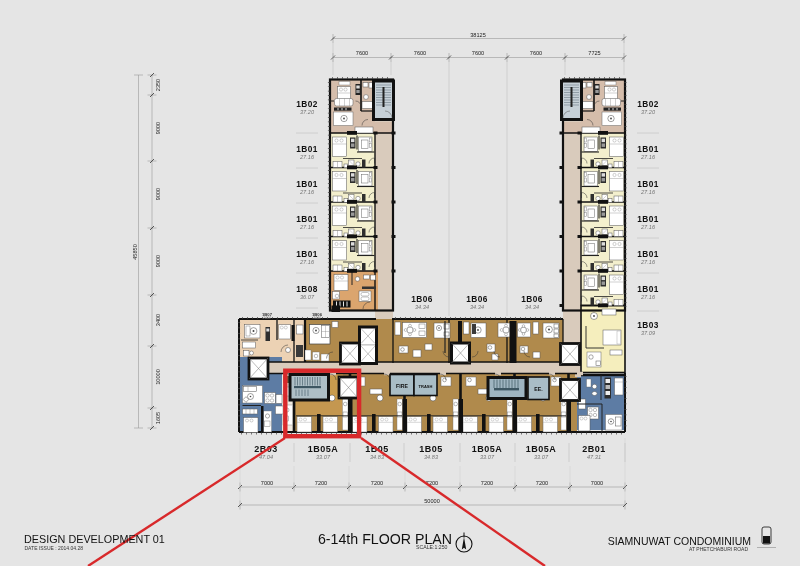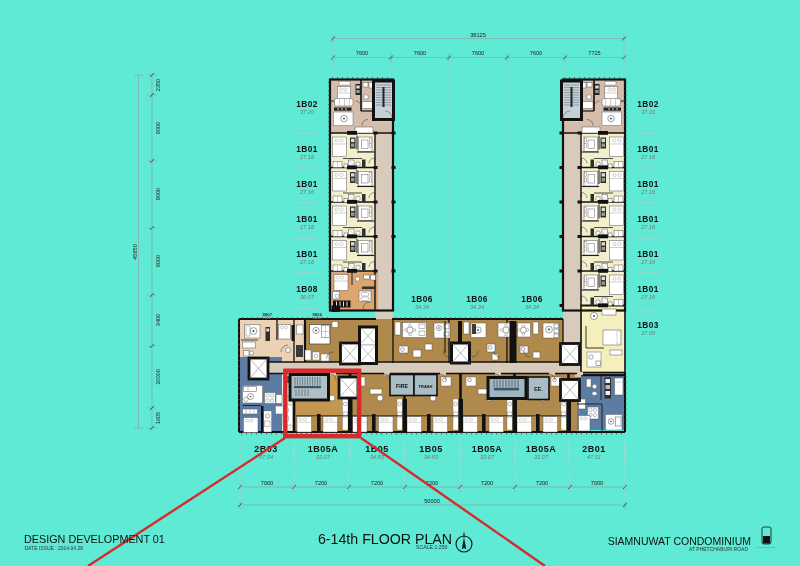--- a/index.html
+++ b/index.html
@@ -1,16 +1,16 @@
 <!DOCTYPE html>
 <html><head>
 <meta charset="utf-8">
 <style>
   html,body{margin:0;padding:0;background:#fff;}
-  #canvas{width:800px;height:566px;position:relative;overflow:hidden;background:#5eead4;}
+  #canvas{width:800px;height:566px;position:relative;overflow:hidden;background:#e5e5e5;}
   svg{display:block;}
   text{font-family:"Liberation Sans",sans-serif;}
 </style>
 </head>
 <body>
 <div id="canvas">
 <svg width="800" height="566" viewBox="0 0 800 566">
 <defs>
 
 <g id="u1b01L">

